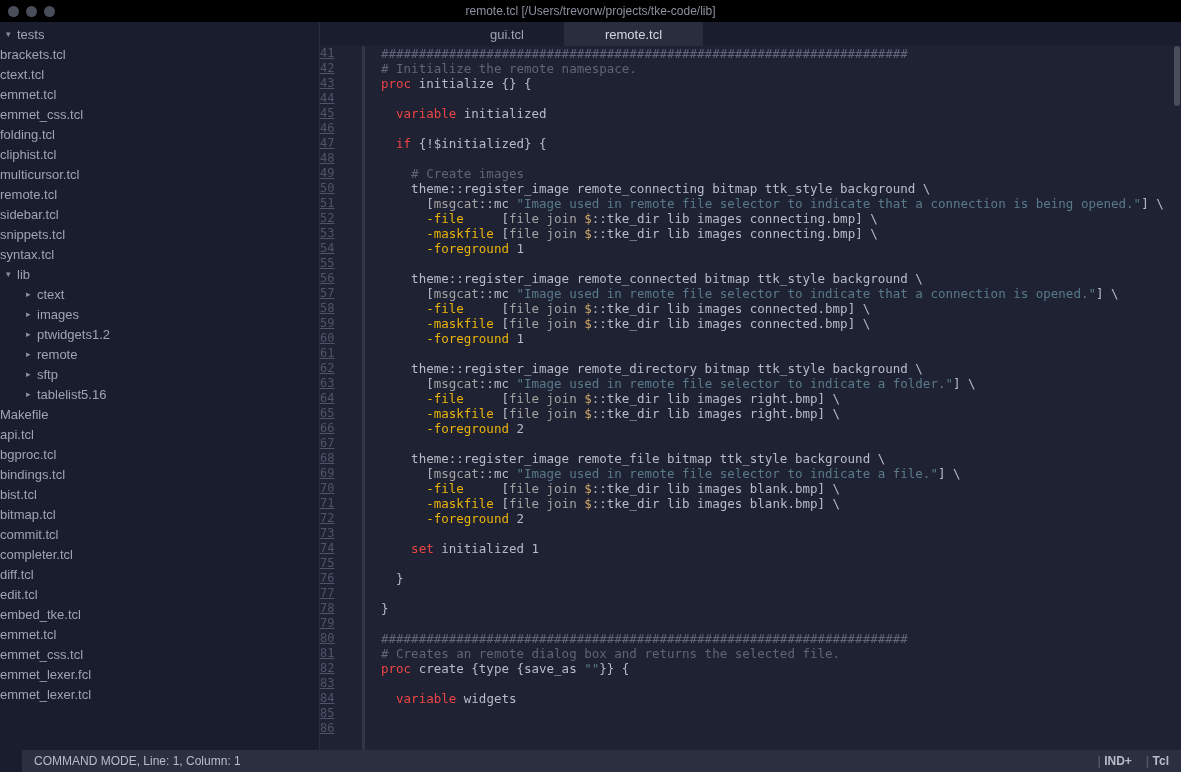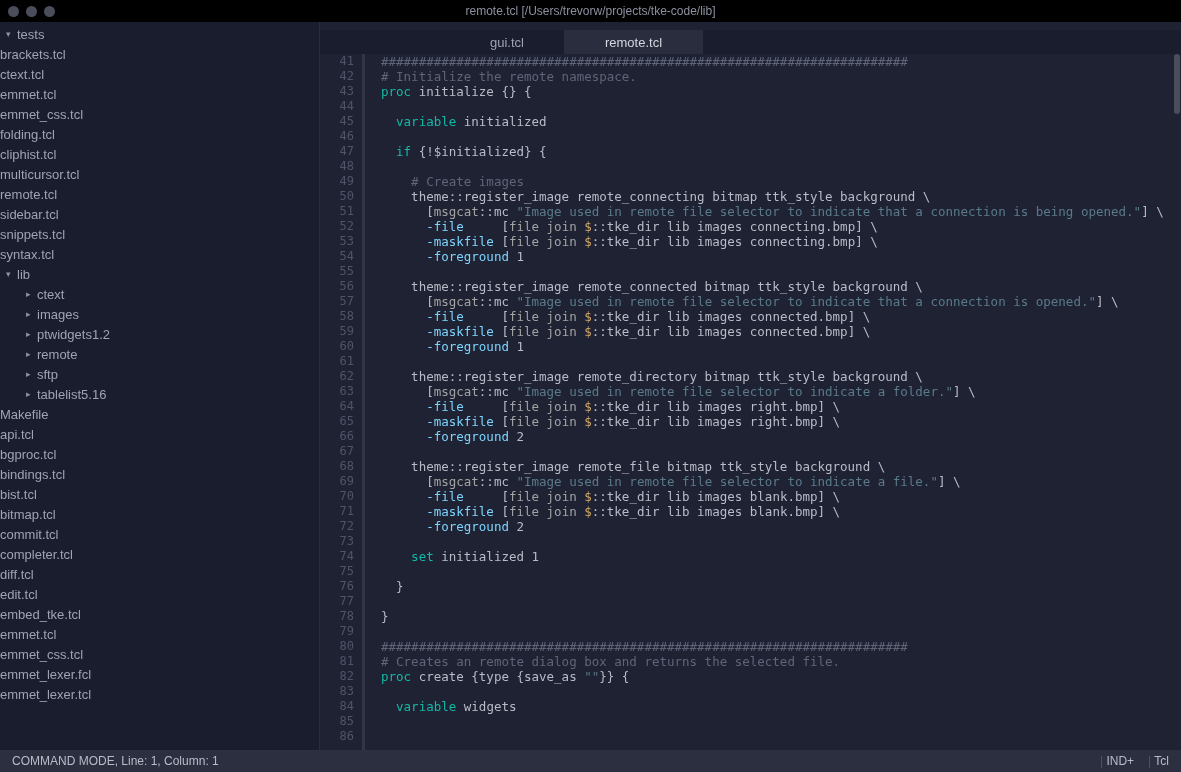--- a/index.html
+++ b/index.html
@@ -77,21 +77,20 @@
     display: flex;
     flex-direction: column;
     background: #1e2233;
     overflow: hidden;
   }
   .tabs {
     display: flex;
     height: 24px;
     background: #1a1d2e;
     flex-shrink: 0;
-    margin-top: 8px;
   }
   .tab {
     padding: 0 40px;
     display: flex;
     align-items: center;
     color: #9fa3b3;
     border-right: 1px solid #2a2d3e;
     cursor: pointer;
     font-family: -apple-system, Helvetica, sans-serif;
     font-size: 13px;
@@ -103,56 +102,58 @@
   .code-scroll {
     flex: 1;
     display: flex;
     overflow: hidden;
     position: relative;
   }
   .gutter {
     width: 45px;
     background: #1e2233;
     color: #505468;
-    text-align: right;
+    text-align: left;
     padding-right: 8px;
     font-size: 12px;
     line-height: 15px;
     border-right: 3px solid #323548;
     flex-shrink: 0;
     overflow: hidden;
+    text-decoration: underline;
   }
   .code {
     flex: 1;
     font-size: 12.5px;
     line-height: 15px;
     padding-left: 16px;
     white-space: pre;
     overflow: hidden;
     color: #b8bcc8;
   }
-  .code .kw { color: #14b8a6; }        
+  .code .kw { color: #ef4444; }        
   .code .kw2 { color: #a3a3a3; }       
   .code .str { color: #5a7a8a; }       
   .code .cmt { color: #5f6478; }       
   .code .var { color: #d4a96a; }        
-  .code .flag { color: #7dd3fc; }
+  .code .flag { color: #eab308; }
   .statusbar {
     height: 22px;
     background: #2c2f3f;
     display: flex;
     align-items: center;
     justify-content: space-between;
     padding: 0 12px;
     font-family: -apple-system, Helvetica, sans-serif;
     font-size: 12px;
     color: #b8bcc8;
     flex-shrink: 0;
-  }
-  .status-right { display: flex; gap: 14px; }
+    margin-left: 22px;
+  }
+  .status-right { display: flex; gap: 14px; font-weight: bold; }
   .status-right span::before { content: "| "; color: #505468; }
   .vscroll {
     position: absolute;
     right: 0; top: 0;
     width: 8px;
     height: 100%;
   }
   .vscroll .thumb {
     position: absolute;
     right: 1px; top: 0;

